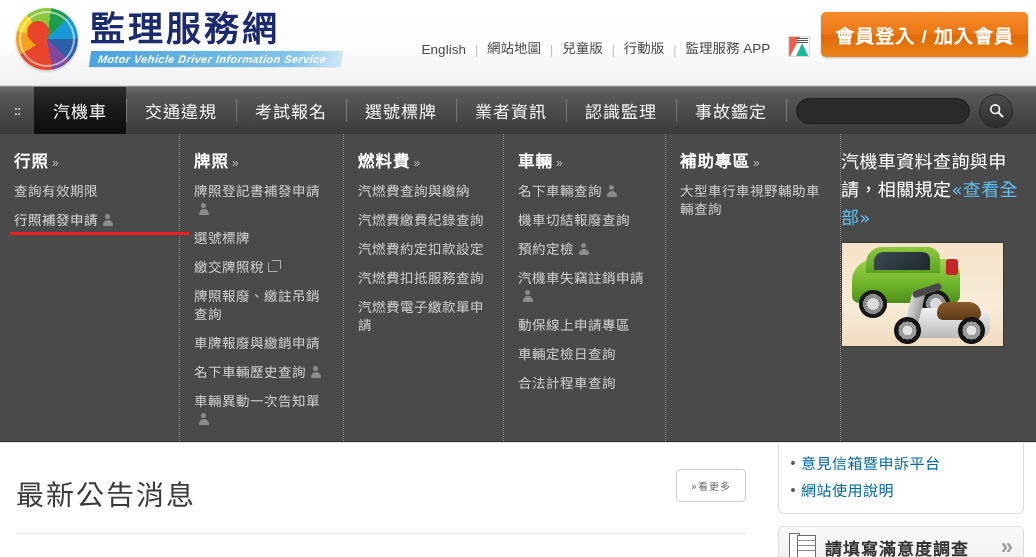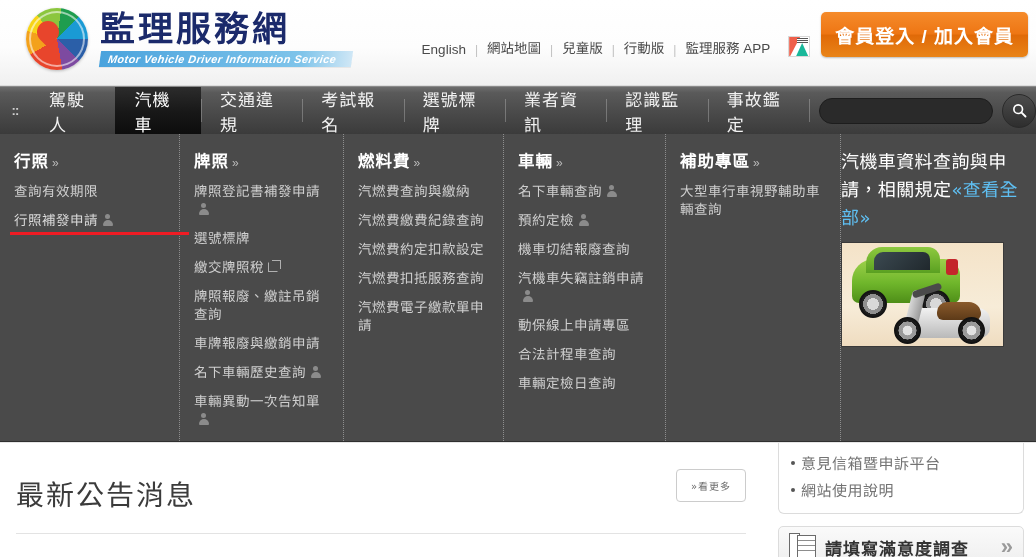--- a/index.html
+++ b/index.html
@@ -10,21 +10,21 @@
     overflow: hidden;
   }
 
   
   .header {
     position: relative;
     height: 86px;
     background: linear-gradient(to bottom, #ffffff 0%, #fdfdfd 55%, #f0f0f0 100%);
     border-bottom: 1px solid #dcdcdc;
   }
-  .brand { position: absolute; left: 26px; top: 8px; display: flex; align-items: center; }
+  .brand { position: absolute; left: 16px; top: 8px; display: flex; align-items: center; }
   .logo-mark {
     width: 62px; height: 62px; border-radius: 50%;
     background:
       conic-gradient(from 200deg,
         #e8452c 0deg 40deg,
         #f3a11c 40deg 85deg,
         #f7d417 85deg 120deg,
         #8cc63e 120deg 168deg,
         #1f9d4e 168deg 205deg,
         #1a9ad4 205deg 250deg,
@@ -291,21 +291,21 @@
   .side-list { list-style: none; }
   .side-list li {
     display: flex; align-items: center; gap: 8px; padding: 3px 0 3px 12px;
     position: relative;
   }
   .side-list li::before {
     content: ""; position: absolute; left: 2px; top: 12px;
     width: 4px; height: 4px; border-radius: 50%; background: #555;
   }
   .side-link {
-    color: #737373; font-size: 15px; text-decoration: none; letter-spacing: .5px;
+    color: #0369a1; font-size: 15px; text-decoration: none; letter-spacing: .5px;
     font-family: "DejaVu Sans", "Liberation Sans", sans-serif;
   }
   .survey-box {
     margin-top: 12px; border: 1px solid #dcdcdc; border-radius: 5px;
     background: linear-gradient(to bottom, #fafafa, #eeeeee);
     height: 42px; display: flex; align-items: center; padding: 0 10px; gap: 10px;
   }
   .survey-icon {
     width: 26px; height: 28px; position: relative; flex: none;
   }
@@ -348,21 +348,20 @@
     <a class="util-link" href="#">監理服務 APP</a>
     <span class="a11y-badge">
         <i></i>
       </span>
     <button class="login-btn">會員登入 / 加入會員</button>
   </div>
 </div>
 
 <div class="mainnav">
   <div class="nav-anchor">::</div>
-  <a class="nav-item" href="#">駕駛人</a>
   <a class="nav-item active" href="#">汽機車</a>
   <a class="nav-item" href="#">交通違規</a>
   <a class="nav-item" href="#">考試報名</a>
   <a class="nav-item" href="#">選號標牌</a>
   <a class="nav-item" href="#">業者資訊</a>
   <a class="nav-item" href="#">認識監理</a>
   <a class="nav-item" href="#">事故鑑定</a>
   <div class="nav-search-wrap">
     <input class="nav-search" type="text" placeholder="" style="">
     <button class="search-btn">
@@ -407,26 +406,26 @@
       <a class="mm-link" href="#"><span>汽燃費約定扣款設定</span></a>
       <a class="mm-link" href="#"><span>汽燃費扣抵服務查詢</span></a>
       <a class="mm-link" href="#"><span>汽燃費電子繳款單申請</span></a>
     </div>
 
     <div class="mm-col c4">
       <div class="mm-head">
         <span>車輛</span><span class="chev">»</span>
       </div>
       <a class="mm-link" href="#"><span>名下車輛查詢</span><span class="ico-user"></span></a>
+      <a class="mm-link" href="#"><span>機車切結報廢查詢</span></a>
       <a class="mm-link" href="#"><span>預約定檢</span><span class="ico-user"></span></a>
-      <a class="mm-link" href="#"><span>機車切結報廢查詢</span></a>
       <a class="mm-link" href="#"><span>汽機車失竊註銷申請</span><span class="ico-user"></span></a>
       <a class="mm-link" href="#"><span>動保線上申請專區</span></a>
+      <a class="mm-link" href="#"><span>車輛定檢日查詢</span></a>
       <a class="mm-link" href="#"><span>合法計程車查詢</span></a>
-      <a class="mm-link" href="#"><span>車輛定檢日查詢</span></a>
     </div>
 
     <div class="mm-col c5">
       <div class="mm-head">
         <span>補助專區</span><span class="chev">»</span>
       </div>
       <a class="mm-link" href="#"><span>大型車行車視野輔助車輛查詢</span></a>
     </div>
   </div>
 

